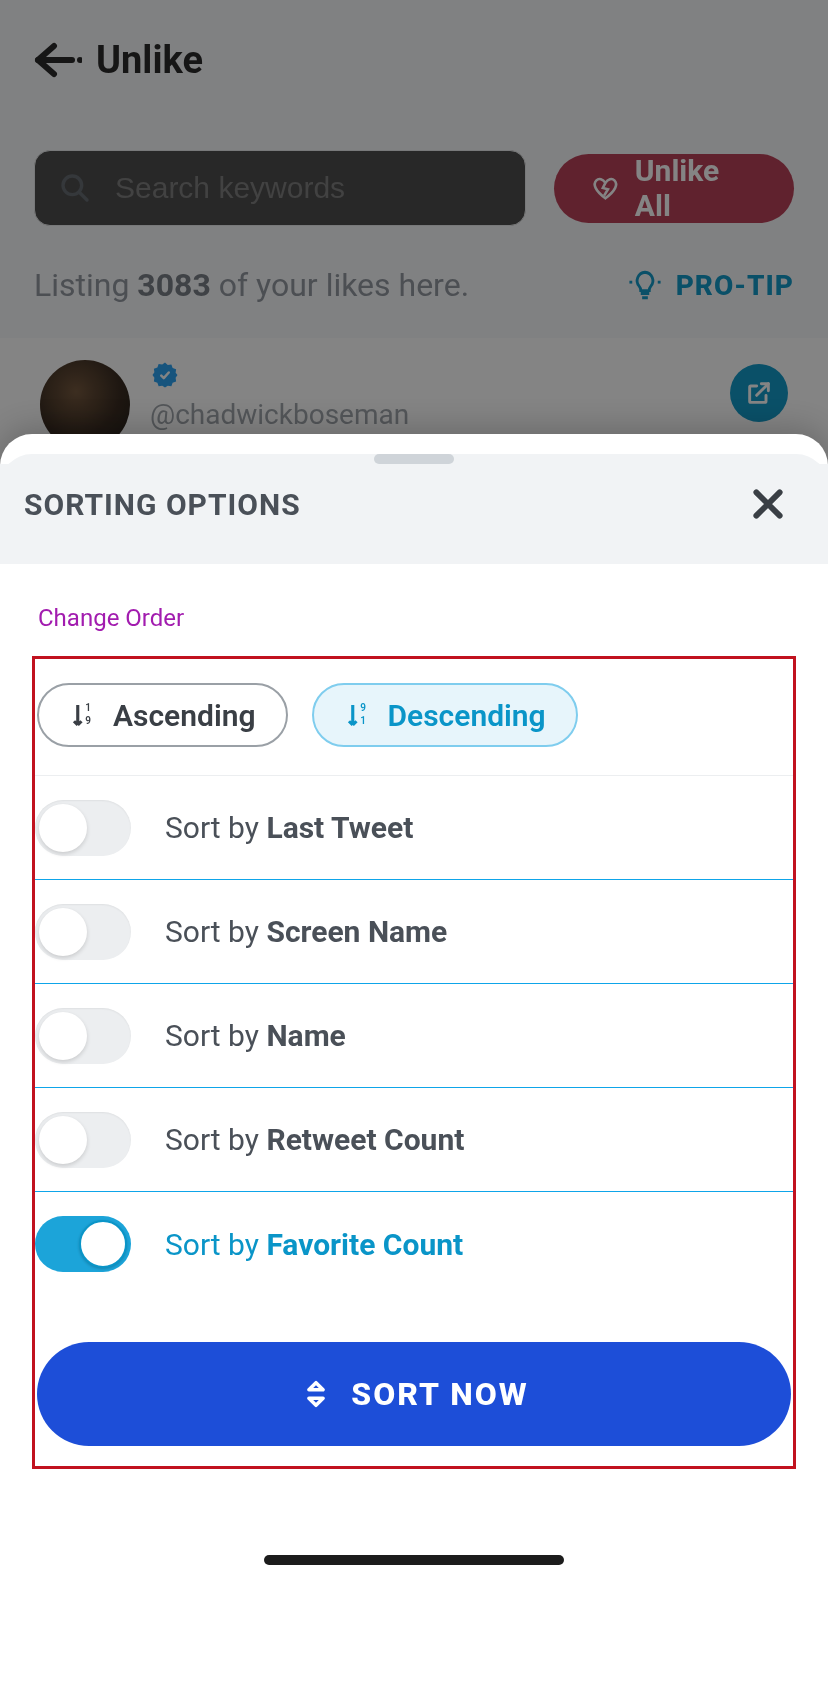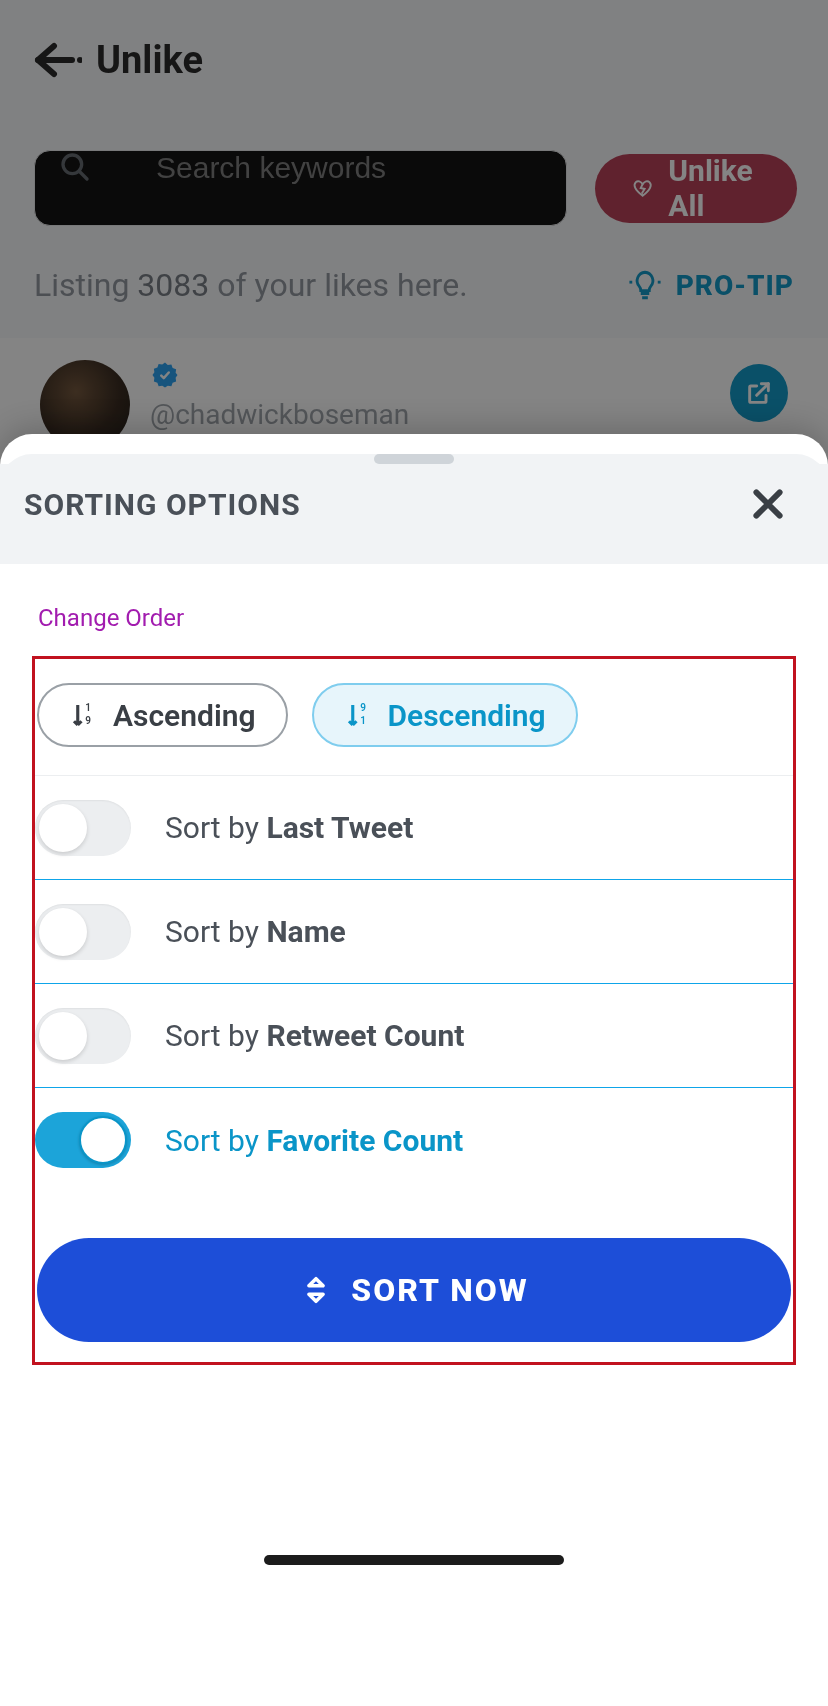--- a/index.html
+++ b/index.html
@@ -7,30 +7,30 @@
   .screen { position: relative; width: 828px; height: 1706px; background: #f7f8fa; }
 
   
   .header { height: 120px; display: flex; align-items: center; padding: 0 28px; background: #f7f8fa; }
   .back-btn { width: 60px; height: 60px; display: flex; align-items: center; justify-content: center; cursor: pointer; }
   .back-btn svg { width: 48px; height: 40px; }
   .header-title { font-size: 38px; font-weight: 700; color: #1a1a1a; margin-left: 8px; }
 
   
   .search-row { display: flex; align-items: center; gap: 28px; padding: 30px 34px 10px 34px; }
-  .search-box { flex: 1; height: 76px; border-radius: 16px; border: 1px solid #e6e8ea; background: #000000; display: flex; align-items: flex-start; padding: 0 24px; gap: 41px; }
+  .search-box { flex: 1; height: 76px; border-radius: 16px; border: 1px solid #e6e8ea; background: #404040; display: flex; align-items: center; padding: 0 24px; }
   .search-box svg { width: 32px; height: 32px; stroke: #5a6068; }
   .search-input { border: none; outline: none; background: transparent; font-size: 30px; color: #9aa0a6; margin-left: 24px; flex:1; }
   .unlike-all { height: 69px; padding: 0 36px; border-radius: 40px; background: #b5324b; color: #fff; font-weight: 700; font-size: 30px; display: flex; align-items: center; gap: 14px; cursor: pointer; }
   .unlike-all svg { width: 32px; height: 32px; }
 
   
   .listing-row { display: flex; align-items: center; justify-content: space-between; padding: 30px 34px 24px 34px; }
   .listing-text { font-size: 32px; color: #8a9099; }
-  .listing-text b { font-weight: 400; color: #6f757d; }
+  .listing-text b { font-weight: 700; color: #6f757d; }
   .protip { display: flex; align-items: center; gap: 14px; color: #0092c4; font-weight: 800; font-size: 28px; letter-spacing: 1px; }
   .protip svg { width: 34px; height: 34px; }
 
   
   .feed-item { margin-top: 10px; background: #fff; border-top-left-radius: 0; display: flex; align-items: flex-start; padding: 22px 28px 40px 40px; position: relative; }
   .avatar { width: 90px; height: 90px; border-radius: 50%; background: radial-gradient(circle at 40% 35%, #6a4b2f 0%, #2b1c10 55%, #0e0a07 100%); }
   .user-block { margin-left: 20px; }
   .display-name-row { display: flex; align-items: center; gap: 12px; }
   .display-name { font-size: 32px; font-weight: 700; color: #2b3138; }
   .verified svg { width: 30px; height: 30px; }
@@ -198,20 +198,26 @@
             <div class="opt-row">
               <div class="toggle off">
                 <div class="knob"></div>
               </div>
               <div class="opt-label"><span>Sort by </span><b>Last Tweet</b></div>
             </div>
             <div class="opt-row">
               <div class="toggle off">
                 <div class="knob"></div>
               </div>
+              <div class="opt-label"><span>Sort by </span><b>Screen Name</b></div>
+            </div>
+            <div class="opt-row">
+              <div class="toggle off">
+                <div class="knob"></div>
+              </div>
               <div class="opt-label"><span>Sort by </span><b>Name</b></div>
             </div>
             <div class="opt-row">
               <div class="toggle off">
                 <div class="knob"></div>
               </div>
               <div class="opt-label"><span>Sort by </span><b>Retweet Count</b></div>
             </div>
             <div class="opt-row">
               <div class="toggle on">

